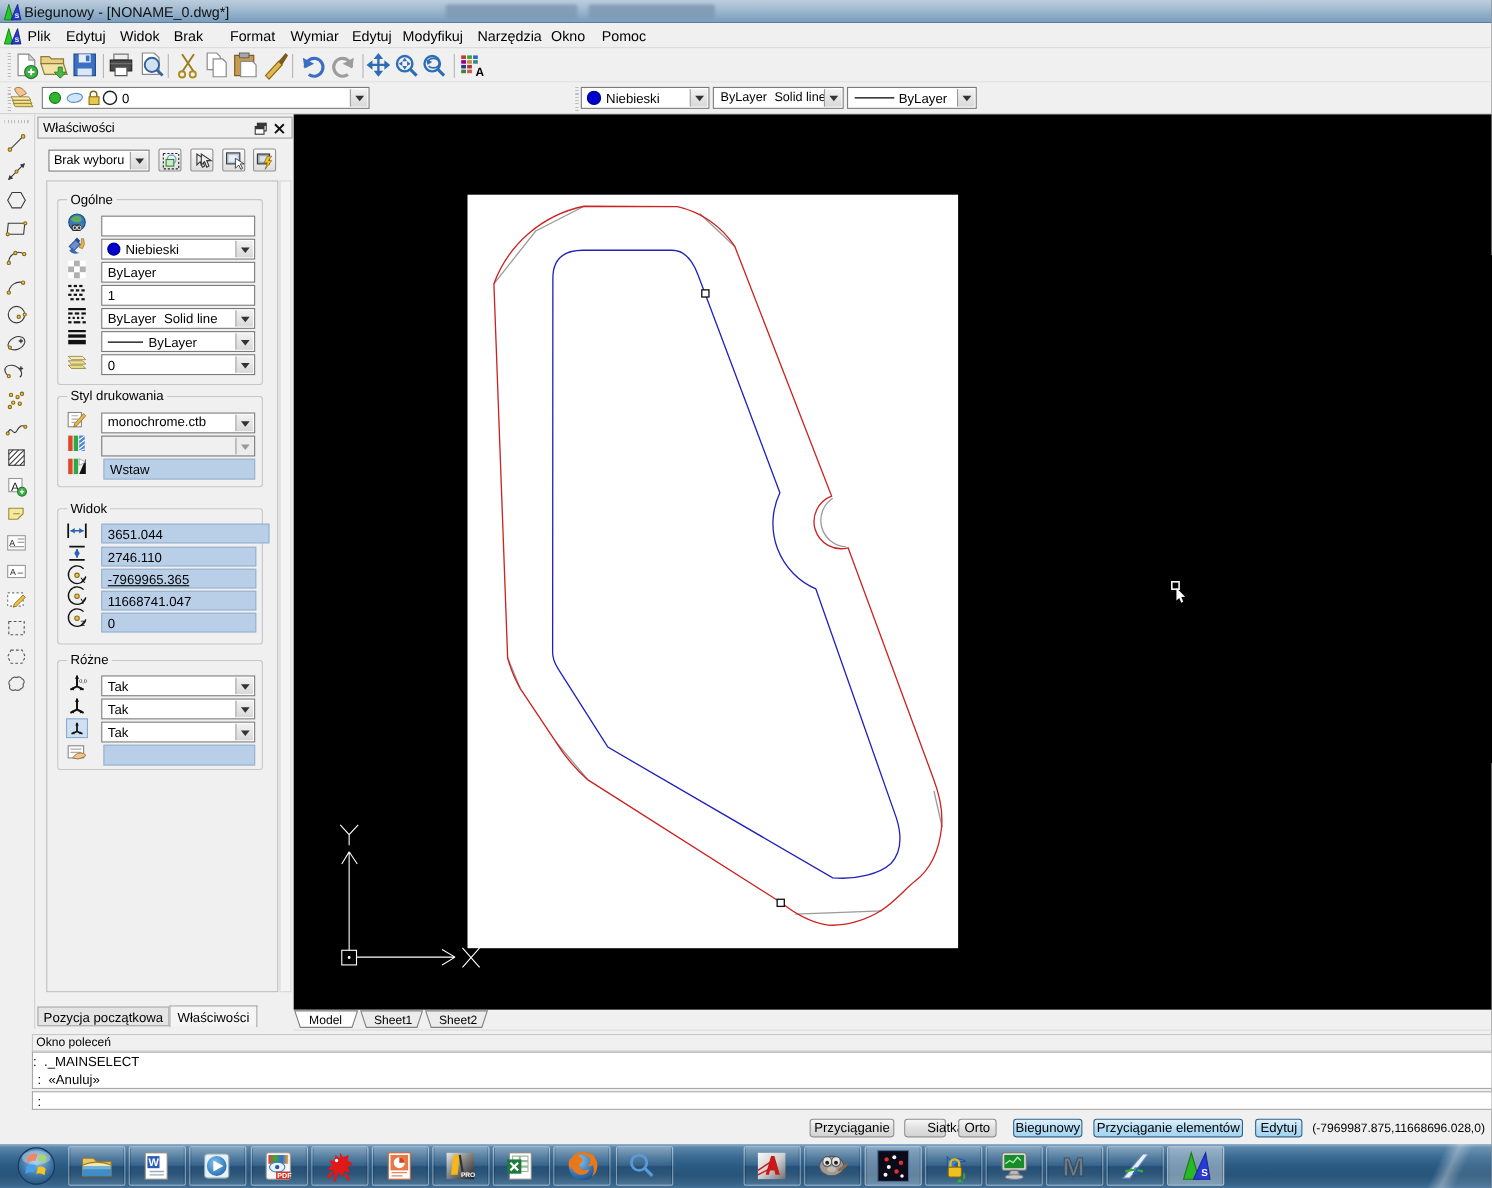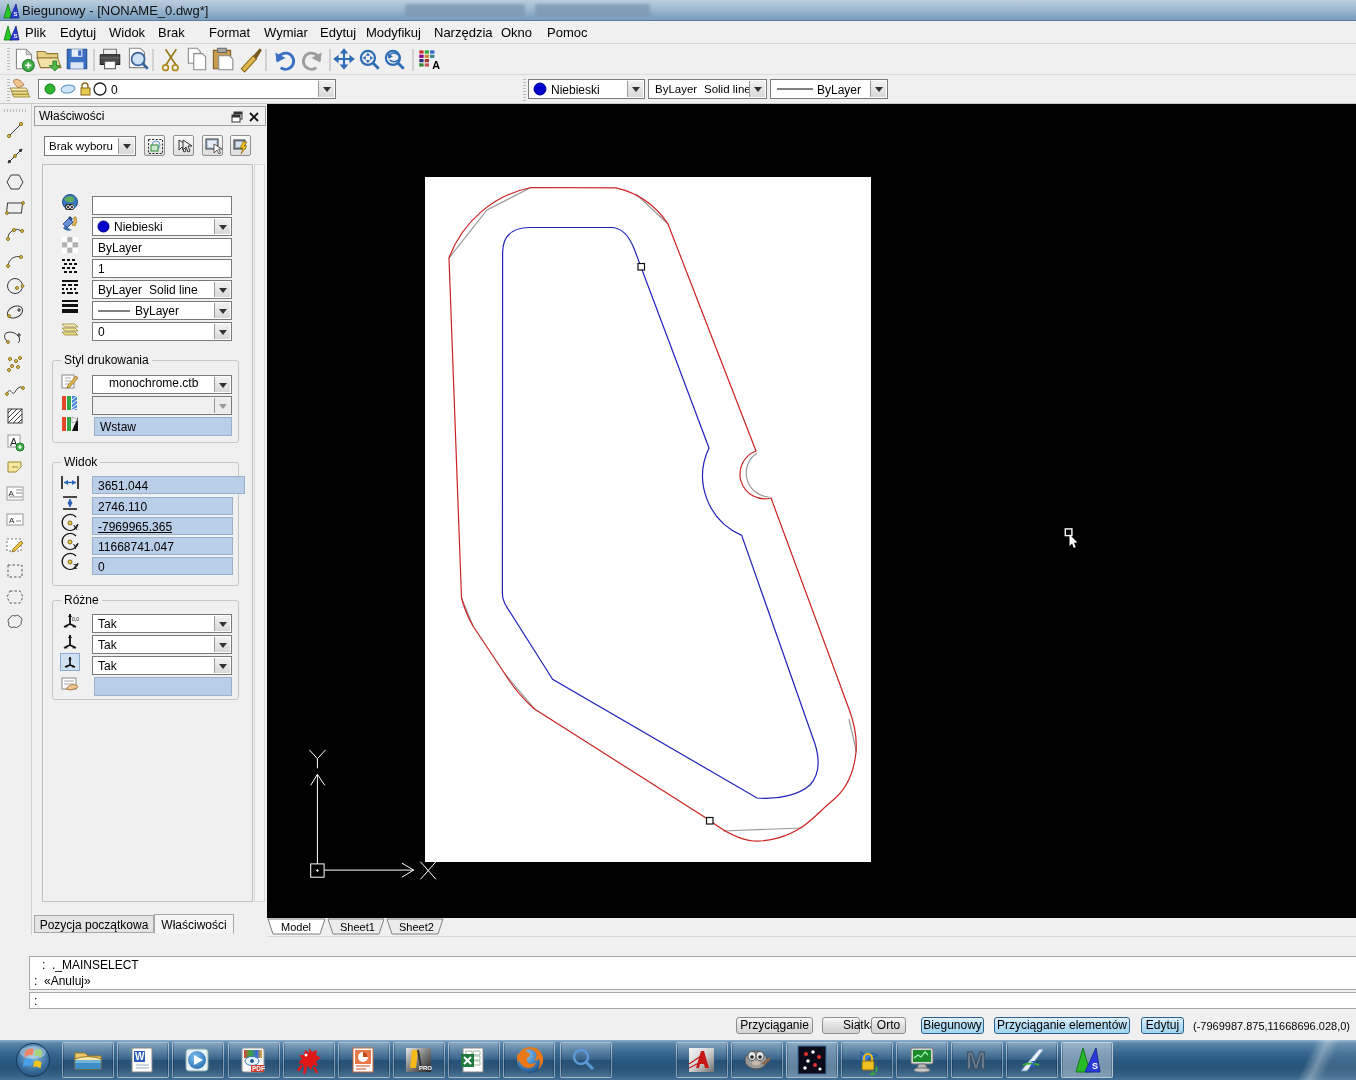--- a/index.html
+++ b/index.html
@@ -412,20 +412,23 @@
         <rect x="3" y="4" width="11" height="9" fill="#9aa8b8" stroke="#333"></rect>
         <rect x="5" y="6" width="7" height="5" fill="#d8e2ee"></rect>
         <path d="M12,6 l-3,6 h3 l-2,6 6,-8 h-3 l3,-4 z" fill="#f4c520" stroke="#8a6a10" stroke-width=".7"></path>
       </svg>
   </div>
 
   <div class="abs" style="left:10px;top:60px;width:211px;height:738px;border:1px solid #c0c0c0;background:#f0f0f0;"></div>
 
   <div class="abs" style="left:222px;top:60px;width:11px;height:738px;background:#f4f4f4;border:1px solid #d8d8d8;"></div>
 
+  <div class="group" style="left:20px;top:77px;width:187px;height:169px;">
+      <span class="grouplabel">Ogólne</span>
+    </div>
   <div class="ficon" style="left:28px;top:89px;"><svg width="20" height="20">
         <circle cx="10" cy="9" r="7.5" fill="#3a78c2" stroke="#1c4a80"></circle>
         <path d="M4,6 q4,-4 9,-2 q3,3 -1,5 q-5,1 -8,-3" fill="#5fae56"></path>
         <path d="M8,12 q4,3 7,-1" fill="#5fae56"></path>
         <rect x="5" y="11" width="9" height="6" rx="2" fill="#2a2a2a"></rect>
         <circle cx="8" cy="14" r="1.6" fill="none" stroke="#ddd"></circle>
         <circle cx="12" cy="14" r="1.6" fill="none" stroke="#ddd"></circle>
       </svg></div>
   <div class="field" style="left:60px;top:92px;width:140px;height:19px;"></div>
   <div class="ficon" style="left:28px;top:110px;"><svg width="20" height="20">
@@ -528,21 +531,21 @@
 
   <div class="group" style="left:20px;top:256px;width:187px;height:83px;">
       <span class="grouplabel">Styl drukowania</span>
     </div>
   <div class="ficon" style="left:28px;top:268px;"><svg width="20" height="20">
         <rect x="2" y="3" width="12" height="13" fill="#fff" stroke="#888"></rect>
         <path d="M5,6 h6 M5,9 h6 M5,12 h4" stroke="#aaa" stroke-width="1"></path>
         <path d="M8,13 l8,-9 2,2 -8,9 -3,1 z" fill="#e0b84e" stroke="#8a6a18" stroke-width=".7"></path>
       </svg></div>
   <div class="field" style="left:60px;top:271px;width:140px;height:19px;">
-      <span style="position:absolute;left:5px;top:0;margin-left:11px;">monochrome.ctb</span>
+      <span style="position:absolute;left:5px;top:0;">monochrome.ctb</span>
       <div class="arrowbox">
         <div class="arr"></div>
       </div>
     </div>
   <div class="ficon" style="left:28px;top:289px;"><svg width="20" height="20">
         <rect x="2" y="3" width="4" height="14" fill="#e04828"></rect>
         <rect x="7" y="3" width="4" height="14" fill="#30a848"></rect>
         <path d="M12,3 h5 v14 h-5 z" fill="#4888d8"></path>
         <path d="M12,7 l5,-4 M12,11 l5,-4 M12,15 l5,-4 M12,17 l5,-2" stroke="#fff" stroke-width="1"></path>
       </svg></div>
@@ -699,22 +702,25 @@
     <path d="M1,0 h57 l-5,15 h-47 z" fill="#ffffff" stroke="#808080" transform="translate(0,1)"></path>
     <text x="14" y="13" font-size="11" font-family="Liberation Sans" fill="#000">Model</text>
     <path d="M61,0 h56 l-5,15 h-46 z" fill="#ececec" stroke="#808080" transform="translate(0,1)"></path>
     <text x="73" y="13" font-size="11" font-family="Liberation Sans" fill="#000">Sheet1</text>
     <path d="M120,0 h56 l-5,15 h-46 z" fill="#ececec" stroke="#808080" transform="translate(0,1)"></path>
     <text x="132" y="13" font-size="11" font-family="Liberation Sans" fill="#000">Sheet2</text>
   </svg>
 </div>
 
 <div class="abs" id="cmdarea">
+  <div class="abs" style="left:29px;top:3px;width:1327px;height:16px;border:1px solid #c8c8c8;border-right:0;background:#f0f0f0;">
+    <span style="position:absolute;left:3px;top:1px;font-size:11px;">Okno poleceń</span>
+  </div>
   <div class="abs" style="left:29px;top:19px;width:1327px;height:34px;border:1px solid #a8a8a8;border-right:0;background:#fff;font-size:12px;">
-    <div style="position:absolute;left:12px;top:1px;">:&nbsp; ._MAINSELECT</div>
+    <div style="position:absolute;left:0;top:1px;">:&nbsp; ._MAINSELECT</div>
     <div style="position:absolute;left:4px;top:17px;">:&nbsp; «Anuluj»</div>
   </div>
   <div class="abs" style="left:29px;top:55px;width:1327px;height:17px;border:1px solid #a8a8a8;border-right:0;background:#fff;font-size:12px;">
     <span style="position:absolute;left:4px;top:1px;">:</span>
   </div>
 </div>
 
 <div class="abs" id="statusbar">
   <div class="sbtn" style="left:736px;width:77px;">Przyciąganie</div>
   <div class="sbtn" style="left:822px;width:38px;padding-left:20px;">Siatka</div>

